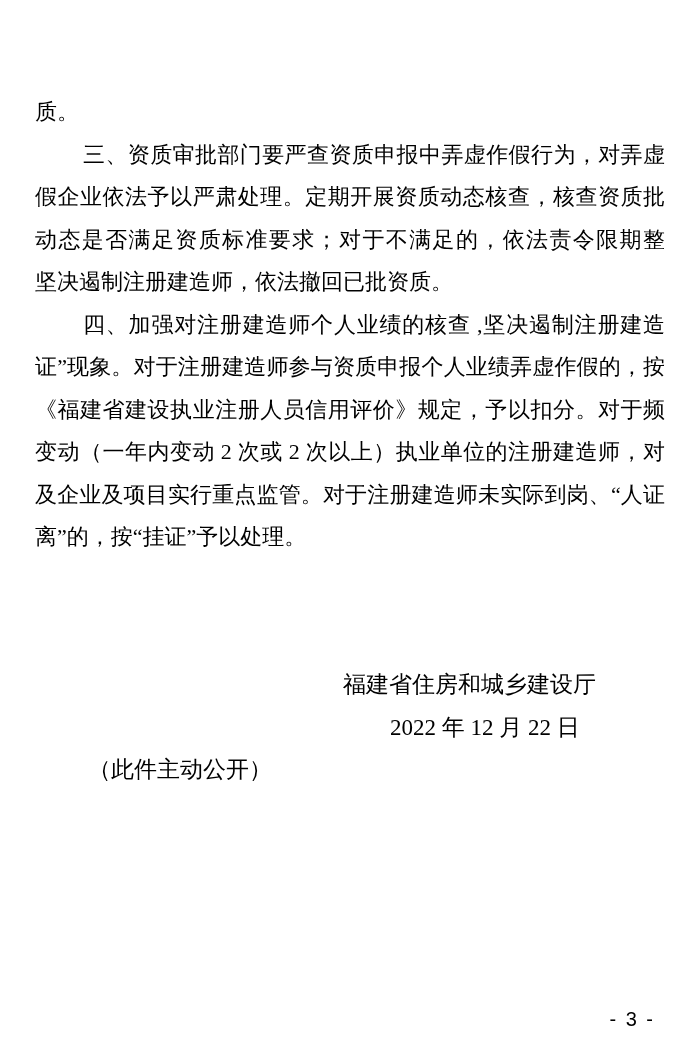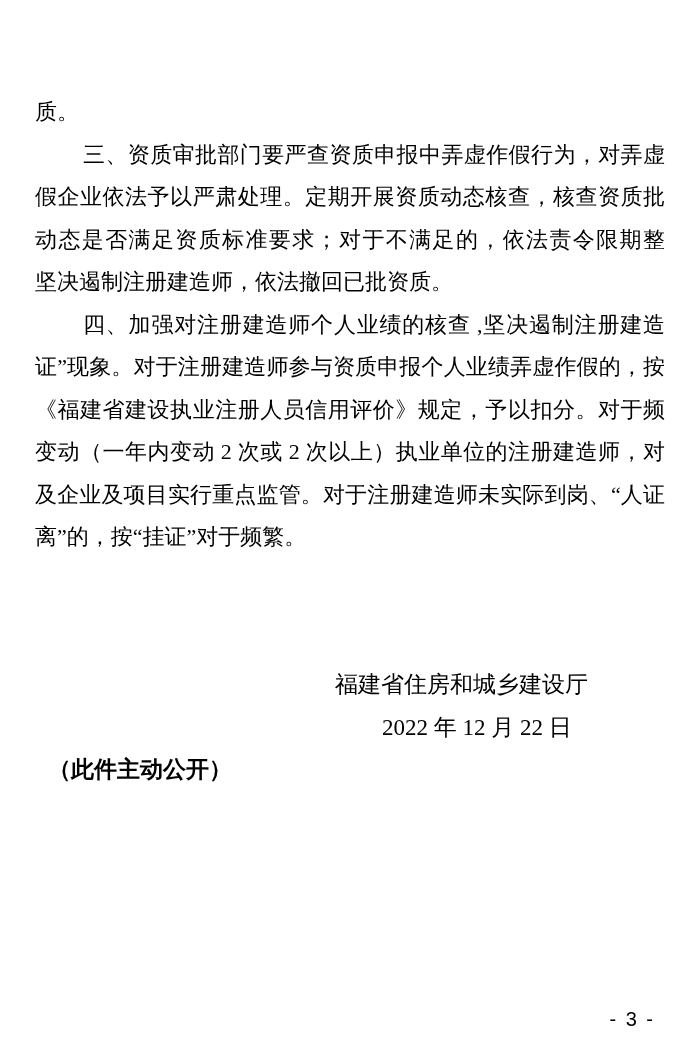--- a/index.html
+++ b/index.html
@@ -33,28 +33,28 @@
   }
   .doc-line.last {
     text-align-last: left;
   }
   .doc-line.indent {
     padding-left: 48px;
   }
   .signature {
     position: absolute;
     top: 664px;
-    left: 0;
+    left: 8px;
     width: 660px;
     font-size: 23px;
     line-height: 42.5px;
   }
   .sig-issuer { margin-left: 335px; }
   .sig-date   { margin-left: 382px; }
-  .sig-note   { margin-left: 48px; font-weight: bold; }
+  .sig-note   { margin-left: 80px; }
   .page-number {
     position: absolute;
     top: 1008px;
     right: 45px;
     font-size: 20px;
     font-family: "Liberation Sans", "DejaVu Sans", sans-serif;
     letter-spacing: 2px;
   }
 </style>
 </head>
@@ -66,21 +66,21 @@
     <div class="doc-line last">质。</div>
     <div class="doc-line indent">三、资质审批部门要严查资质申报中弄虚作假行为，对弄虚作</div>
     <div class="doc-line">假企业依法予以严肃处理。定期开展资质动态核查，核查资质批后</div>
     <div class="doc-line">动态是否满足资质标准要求；对于不满足的，依法责令限期整改；</div>
     <div class="doc-line last">坚决遏制注册建造师，依法撤回已批资质。</div>
     <div class="doc-line indent">四、加强对注册建造师个人业绩的核查 ,坚决遏制注册建造师“挂</div>
     <div class="doc-line">证”现象。对于注册建造师参与资质申报个人业绩弄虚作假的，按照</div>
     <div class="doc-line">《福建省建设执业注册人员信用评价》规定，予以扣分。对于频繁</div>
     <div class="doc-line">变动（一年内变动 2 次或 2 次以上）执业单位的注册建造师，对涉</div>
     <div class="doc-line">及企业及项目实行重点监管。对于注册建造师未实际到岗、“人证分</div>
-    <div class="doc-line last">离”的，按“挂证”对于频繁。</div>
+    <div class="doc-line last">离”的，按“挂证”予以处理。</div>
   </div>
 
   <div class="signature">
     <div class="sig-issuer">福建省住房和城乡建设厅</div>
     <div class="sig-date">2022 年 12 月 22 日</div>
     <div class="sig-note">（此件主动公开）</div>
   </div>
 
   <div class="page-number">- 3 -</div>
 

